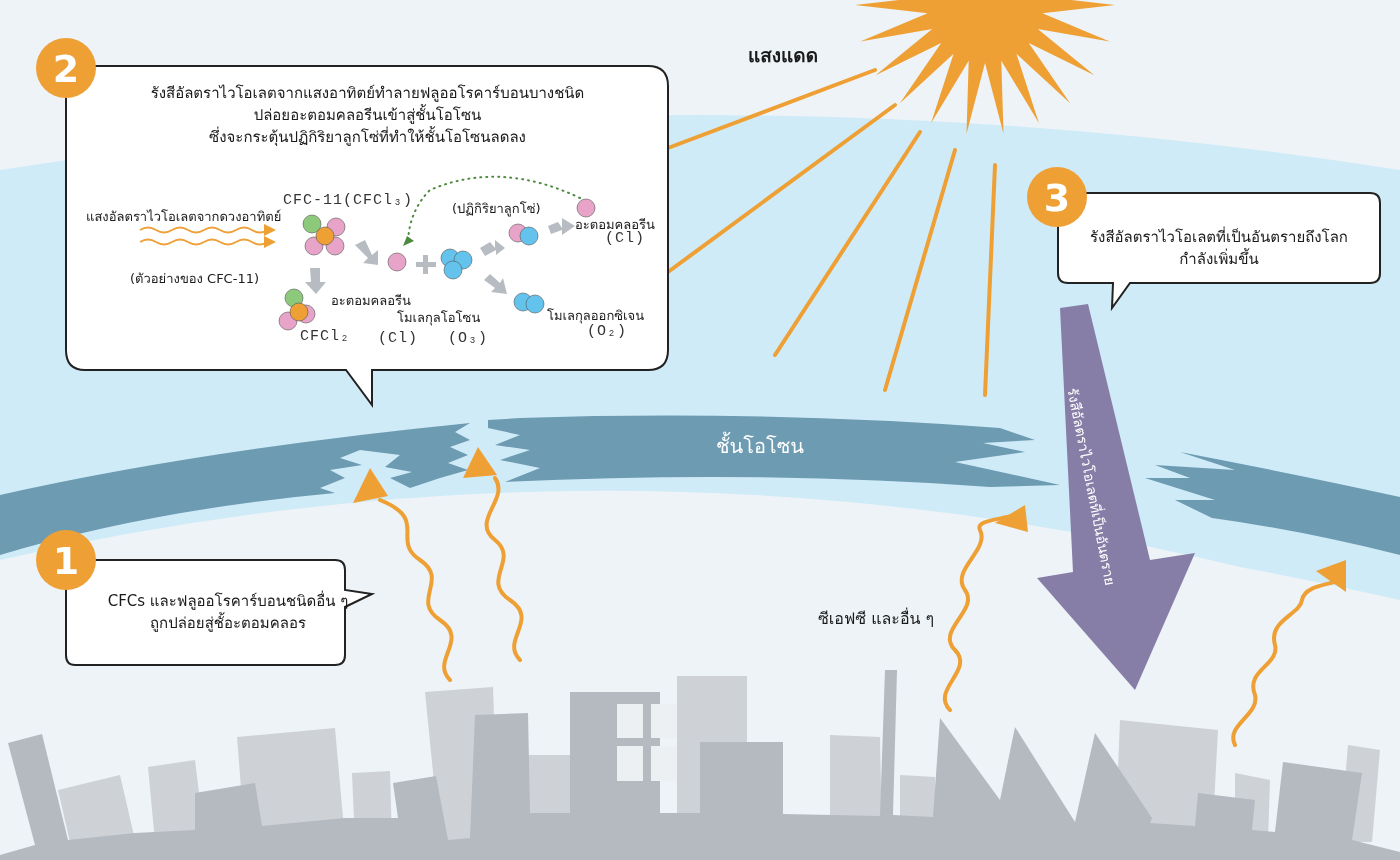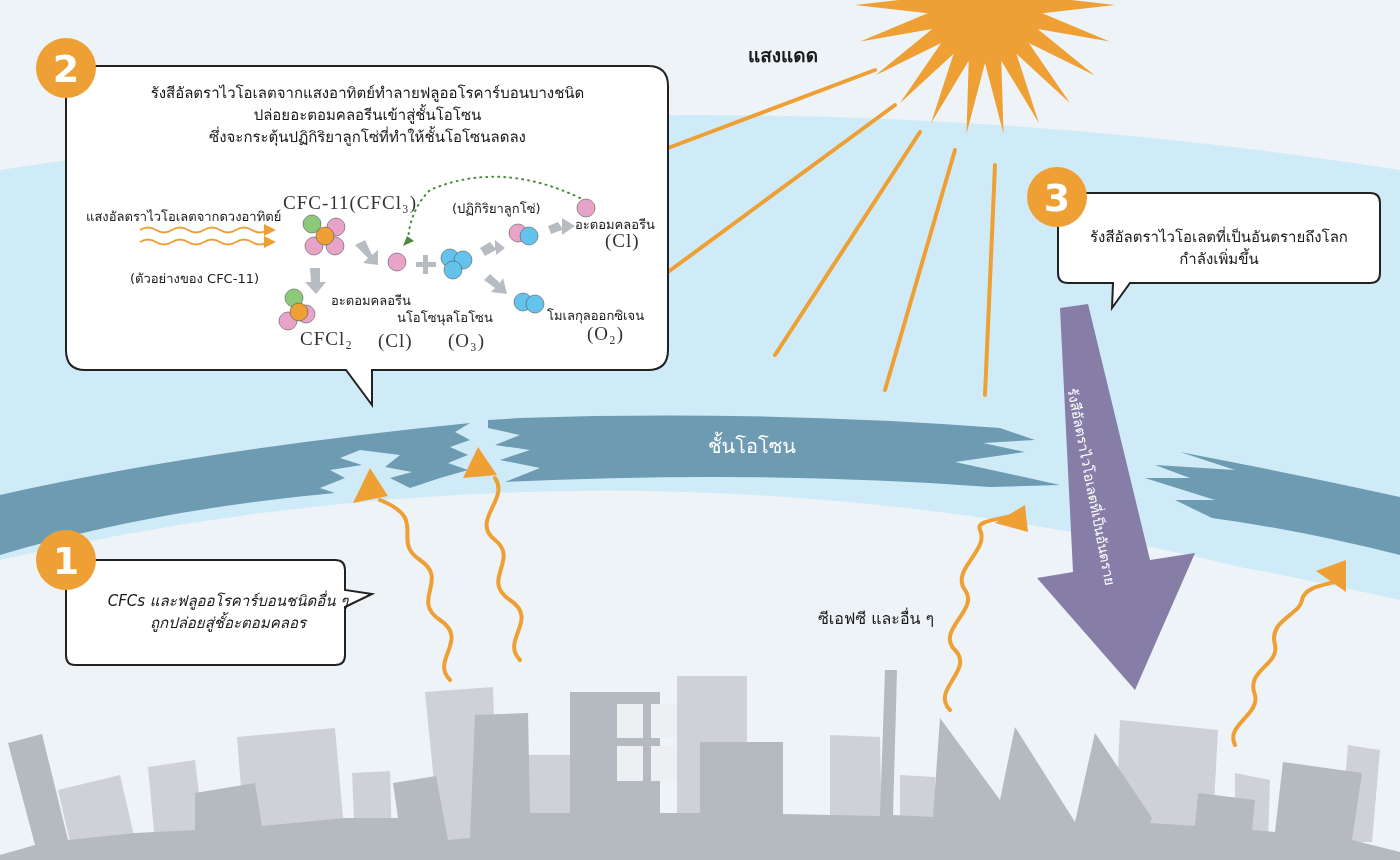--- a/index.html
+++ b/index.html
@@ -3,23 +3,23 @@
 <meta charset="utf-8">
 <style>
   html,body{margin:0;padding:0;}
   body{width:1400px;height:860px;overflow:hidden;background:#edf3f7;font-family:"DejaVu Sans","Liberation Sans",sans-serif;}
   #stage{position:relative;width:1400px;height:860px;overflow:hidden;}
   svg#scene{position:absolute;left:0;top:0;}
   .abs{position:absolute;}
   .bubble-text{color:#1a1a1a;text-align:center;line-height:22px;font-size:15px;}
   .badge-num{font-family:"DejaVu Sans",sans-serif;font-weight:bold;fill:#fff;font-size:38px;}
   .lbl{font-size:13px;color:#1a1a1a;white-space:nowrap;}
-  .formula{font-size:19px;color:#333;white-space:nowrap;letter-spacing:1px;font-family:Liberation Serif, serif;}
+  .formula{font-size:15px;color:#333;white-space:nowrap;letter-spacing:1px;font-family:Liberation Mono, monospace;}
   .sunlabel{font-size:19px;font-weight:bold;color:#1a1a1a;}
-  .ozone-label{font-size:20px;color:#ffffff;}
+  .ozone-label{font-size:20px;color:#ffffff;margin-left:8px;}
   .cfc-label{font-size:16px;color:#1a1a1a;}
   .vert-text{font-size:14px;color:#ffffff;white-space:nowrap;transform-origin:0 0;}
 </style>
 </head>
 <body>
 
 <div id="stage">
 
 <svg id="scene" width="1400" height="860" viewBox="0 0 1400 860">
 
@@ -165,32 +165,32 @@
   <div>รังสีอัลตราไวโอเลตจากแสงอาทิตย์ทำลายฟลูออโรคาร์บอนบางชนิด</div>
   <div>ปล่อยอะตอมคลอรีนเข้าสู่ชั้นโอโซน</div>
   <div>ซึ่งจะกระตุ้นปฏิกิริยาลูกโซ่ที่ทำให้ชั้นโอโซนลดลง</div>
 </div>
 
 <div class="abs bubble-text" style="left:1060px;top:226px;width:318px;">
   <div>รังสีอัลตราไวโอเลตที่เป็นอันตรายถึงโลก</div>
   <div>กำลังเพิ่มขึ้น</div>
 </div>
 
-<div class="abs bubble-text" style="left:66px;top:590px;width:324px;font-style:italic;">
+<div class="abs bubble-text" style="left:66px;top:590px;width:324px;">
   <div>CFCs และฟลูออโรคาร์บอนชนิดอื่น ๆ</div>
   <div>ถูกปล่อยสู่ชั้อะตอมคลอร</div>
 </div>
 
 <div class="abs lbl" style="left:86px;top:206px;">แสงอัลตราไวโอเลตจากดวงอาทิตย์</div>
 <div class="abs lbl" style="left:118px;top:268px;margin-left:12px;">(ตัวอย่างของ CFC-11)</div>
 <div class="abs formula" style="left:283px;top:192px;">CFC-11(CFCl₃)</div>
 <div class="abs formula" style="left:300px;top:328px;text-align:right;">CFCl₂</div>
 <div class="abs lbl" style="left:331px;top:290px;">อะตอมคลอรีน</div>
 <div class="abs formula" style="left:378px;top:330px;">(Cl)</div>
-<div class="abs lbl" style="left:397px;top:307px;">นโอโซนุลโอโซน</div>
+<div class="abs lbl" style="left:397px;top:307px;">โมเลกุลโอโซน</div>
 <div class="abs formula" style="left:448px;top:330px;">(O₃)</div>
 <div class="abs lbl" style="left:452px;top:198px;">(ปฏิกิริยาลูกโซ่)</div>
 <div class="abs lbl" style="left:575px;top:214px;">อะตอมคลอรีน</div>
 <div class="abs formula" style="left:605px;top:230px;">(Cl)</div>
 <div class="abs lbl" style="left:547px;top:305px;">โมเลกุลออกซิเจน</div>
 <div class="abs formula" style="left:587px;top:323px;">(O₂)</div>
 
 <div class="abs ozone-label" style="left:708px;top:430px;">ชั้นโอโซน</div>
 <div class="abs cfc-label" style="left:818px;top:606px;">ซีเอฟซี และอื่น ๆ</div>
 

